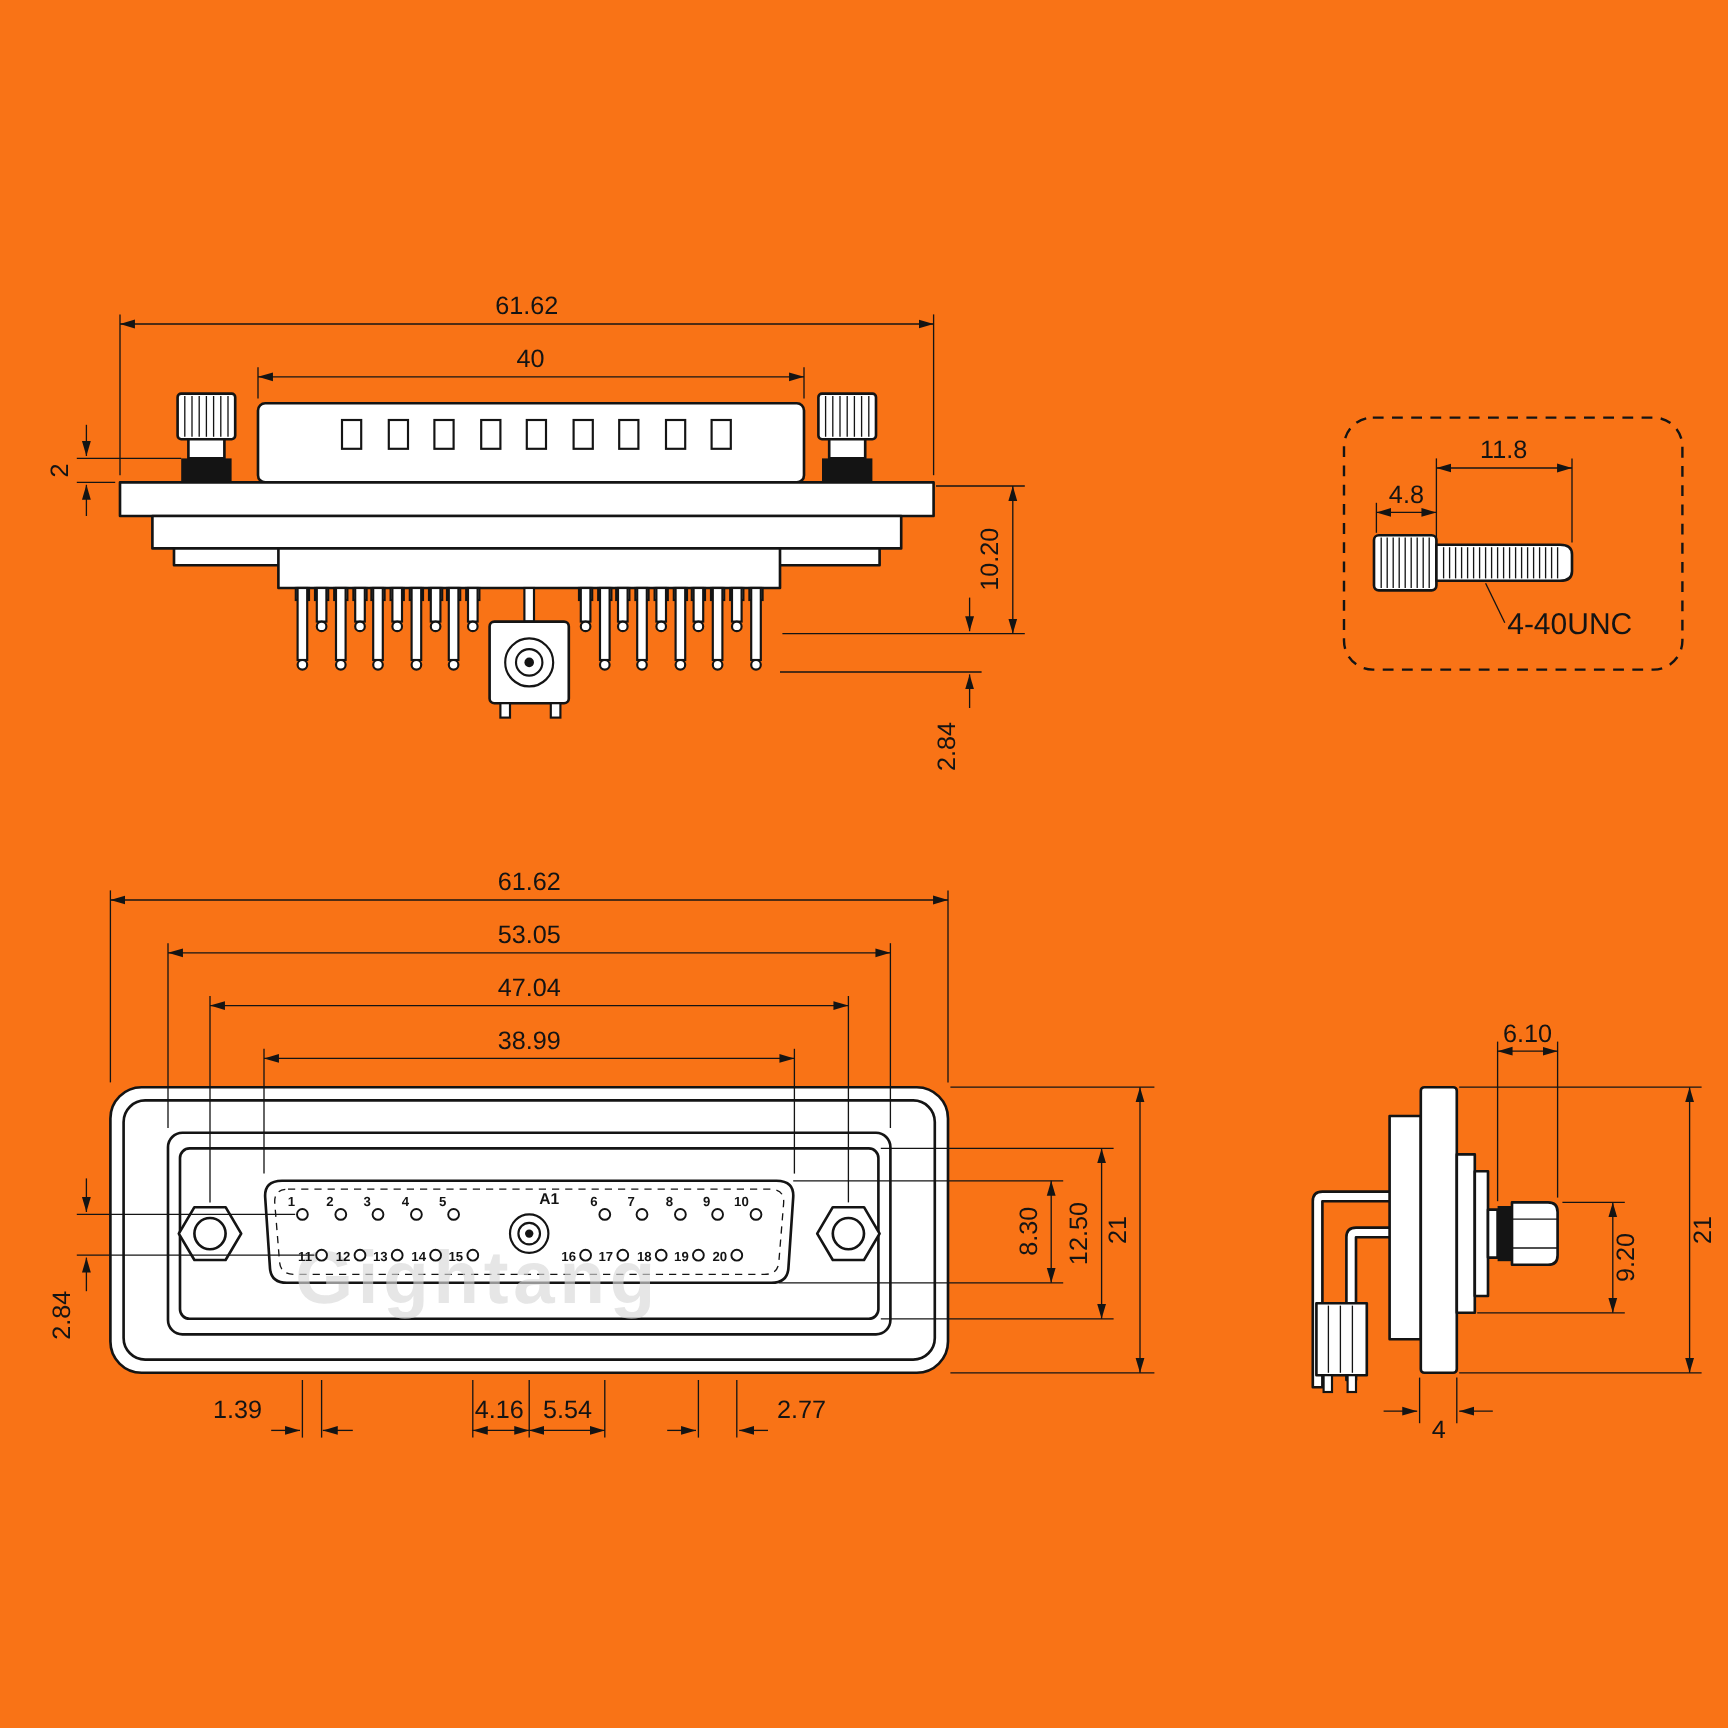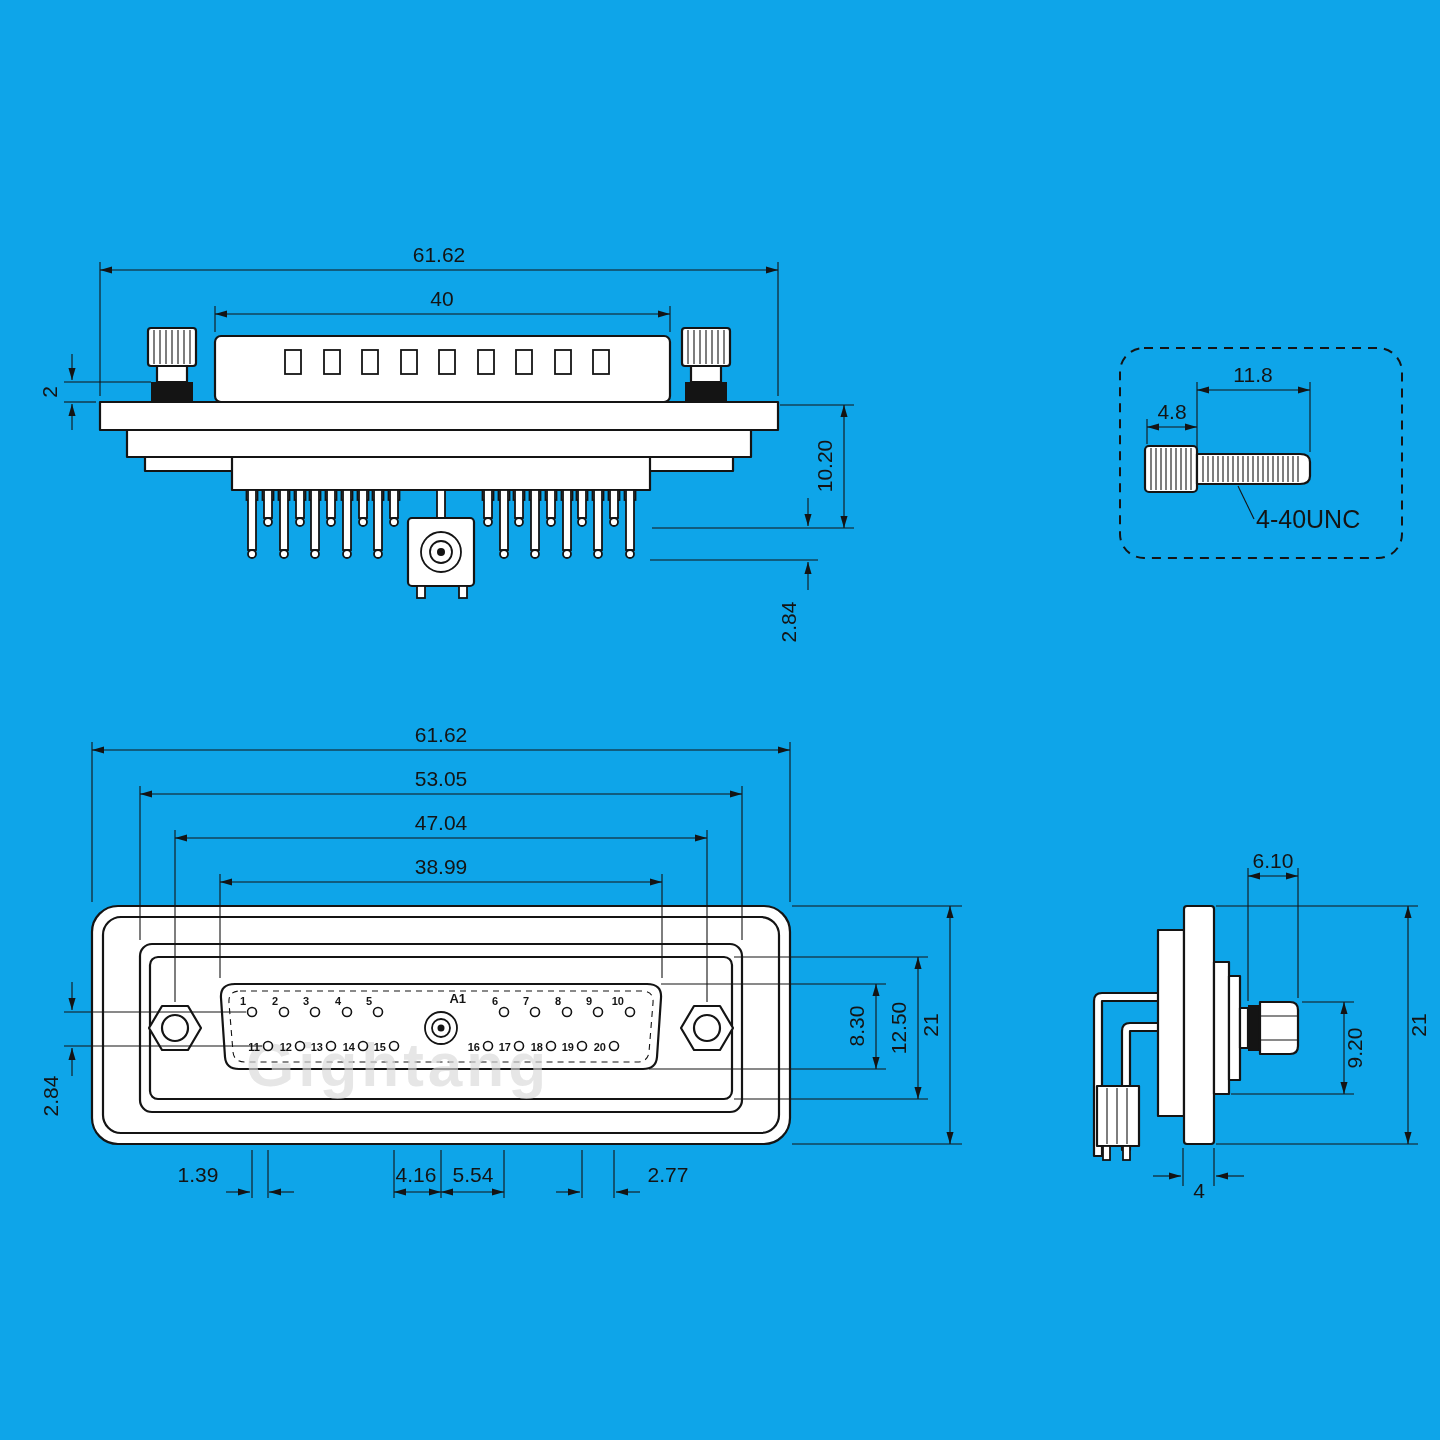--- a/index.html
+++ b/index.html
@@ -1,16 +1,16 @@
 <!DOCTYPE html>
 <html><head>
 <meta charset="utf-8">
 <style>
   html,body{margin:0;padding:0;background:#fff;}
-  .page{width:1440px;height:1440px;background:#0ea5e9;position:relative;font-family:"Liberation Sans",sans-serif;}
+  .page{width:1440px;height:1440px;background:#f97316;position:relative;font-family:"Liberation Sans",sans-serif;}
   svg text{font-family:"Liberation Sans",sans-serif;}
   .ol {fill:#fff;stroke:#141414;stroke-width:2.2;stroke-linejoin:round;}
   .oln{fill:none;stroke:#141414;stroke-width:2.2;stroke-linejoin:round;}
   .ol2{fill:#fff;stroke:#141414;stroke-width:1.8;}
   .tn {fill:none;stroke:#141414;stroke-width:1.1;}
   .blk{fill:#141414;stroke:none;}
   .dt {font-size:21px;fill:#141414;text-anchor:middle;}
   .dts{font-size:25px;fill:#141414;}
   .pn {font-size:11px;font-weight:700;fill:#141414;text-anchor:end;}
   .pc {fill:#fff;stroke:#141414;stroke-width:1.6;}

